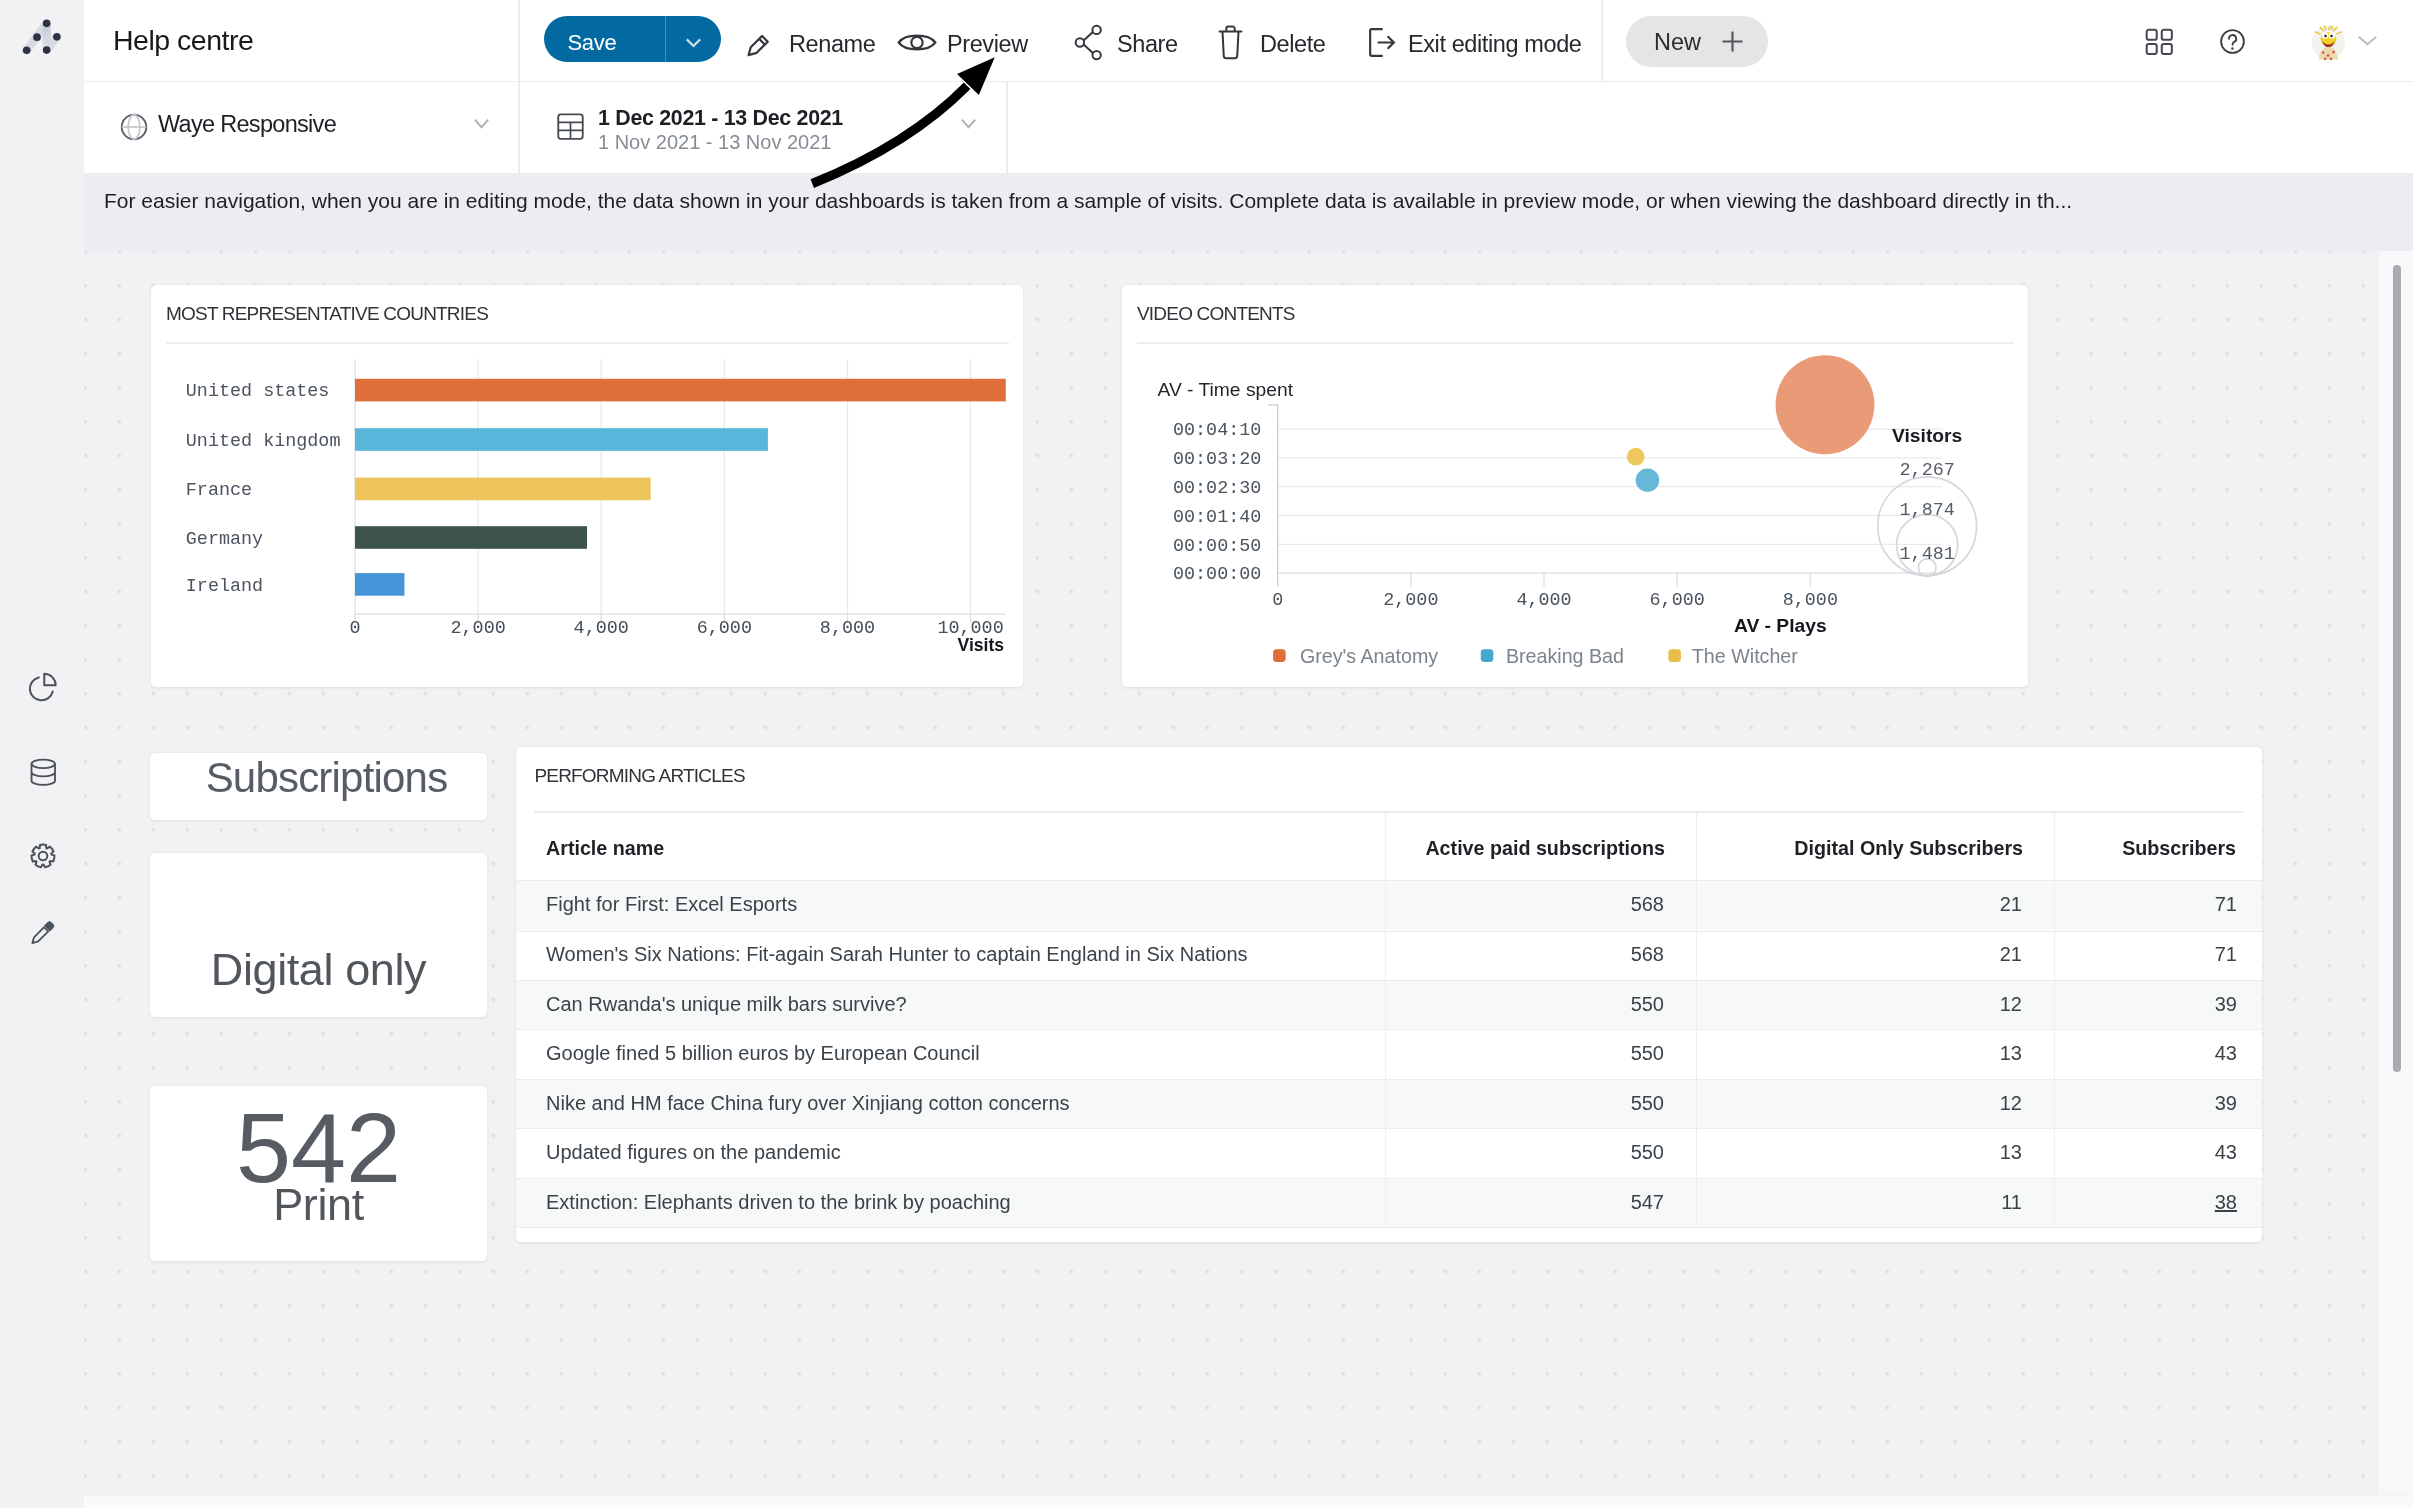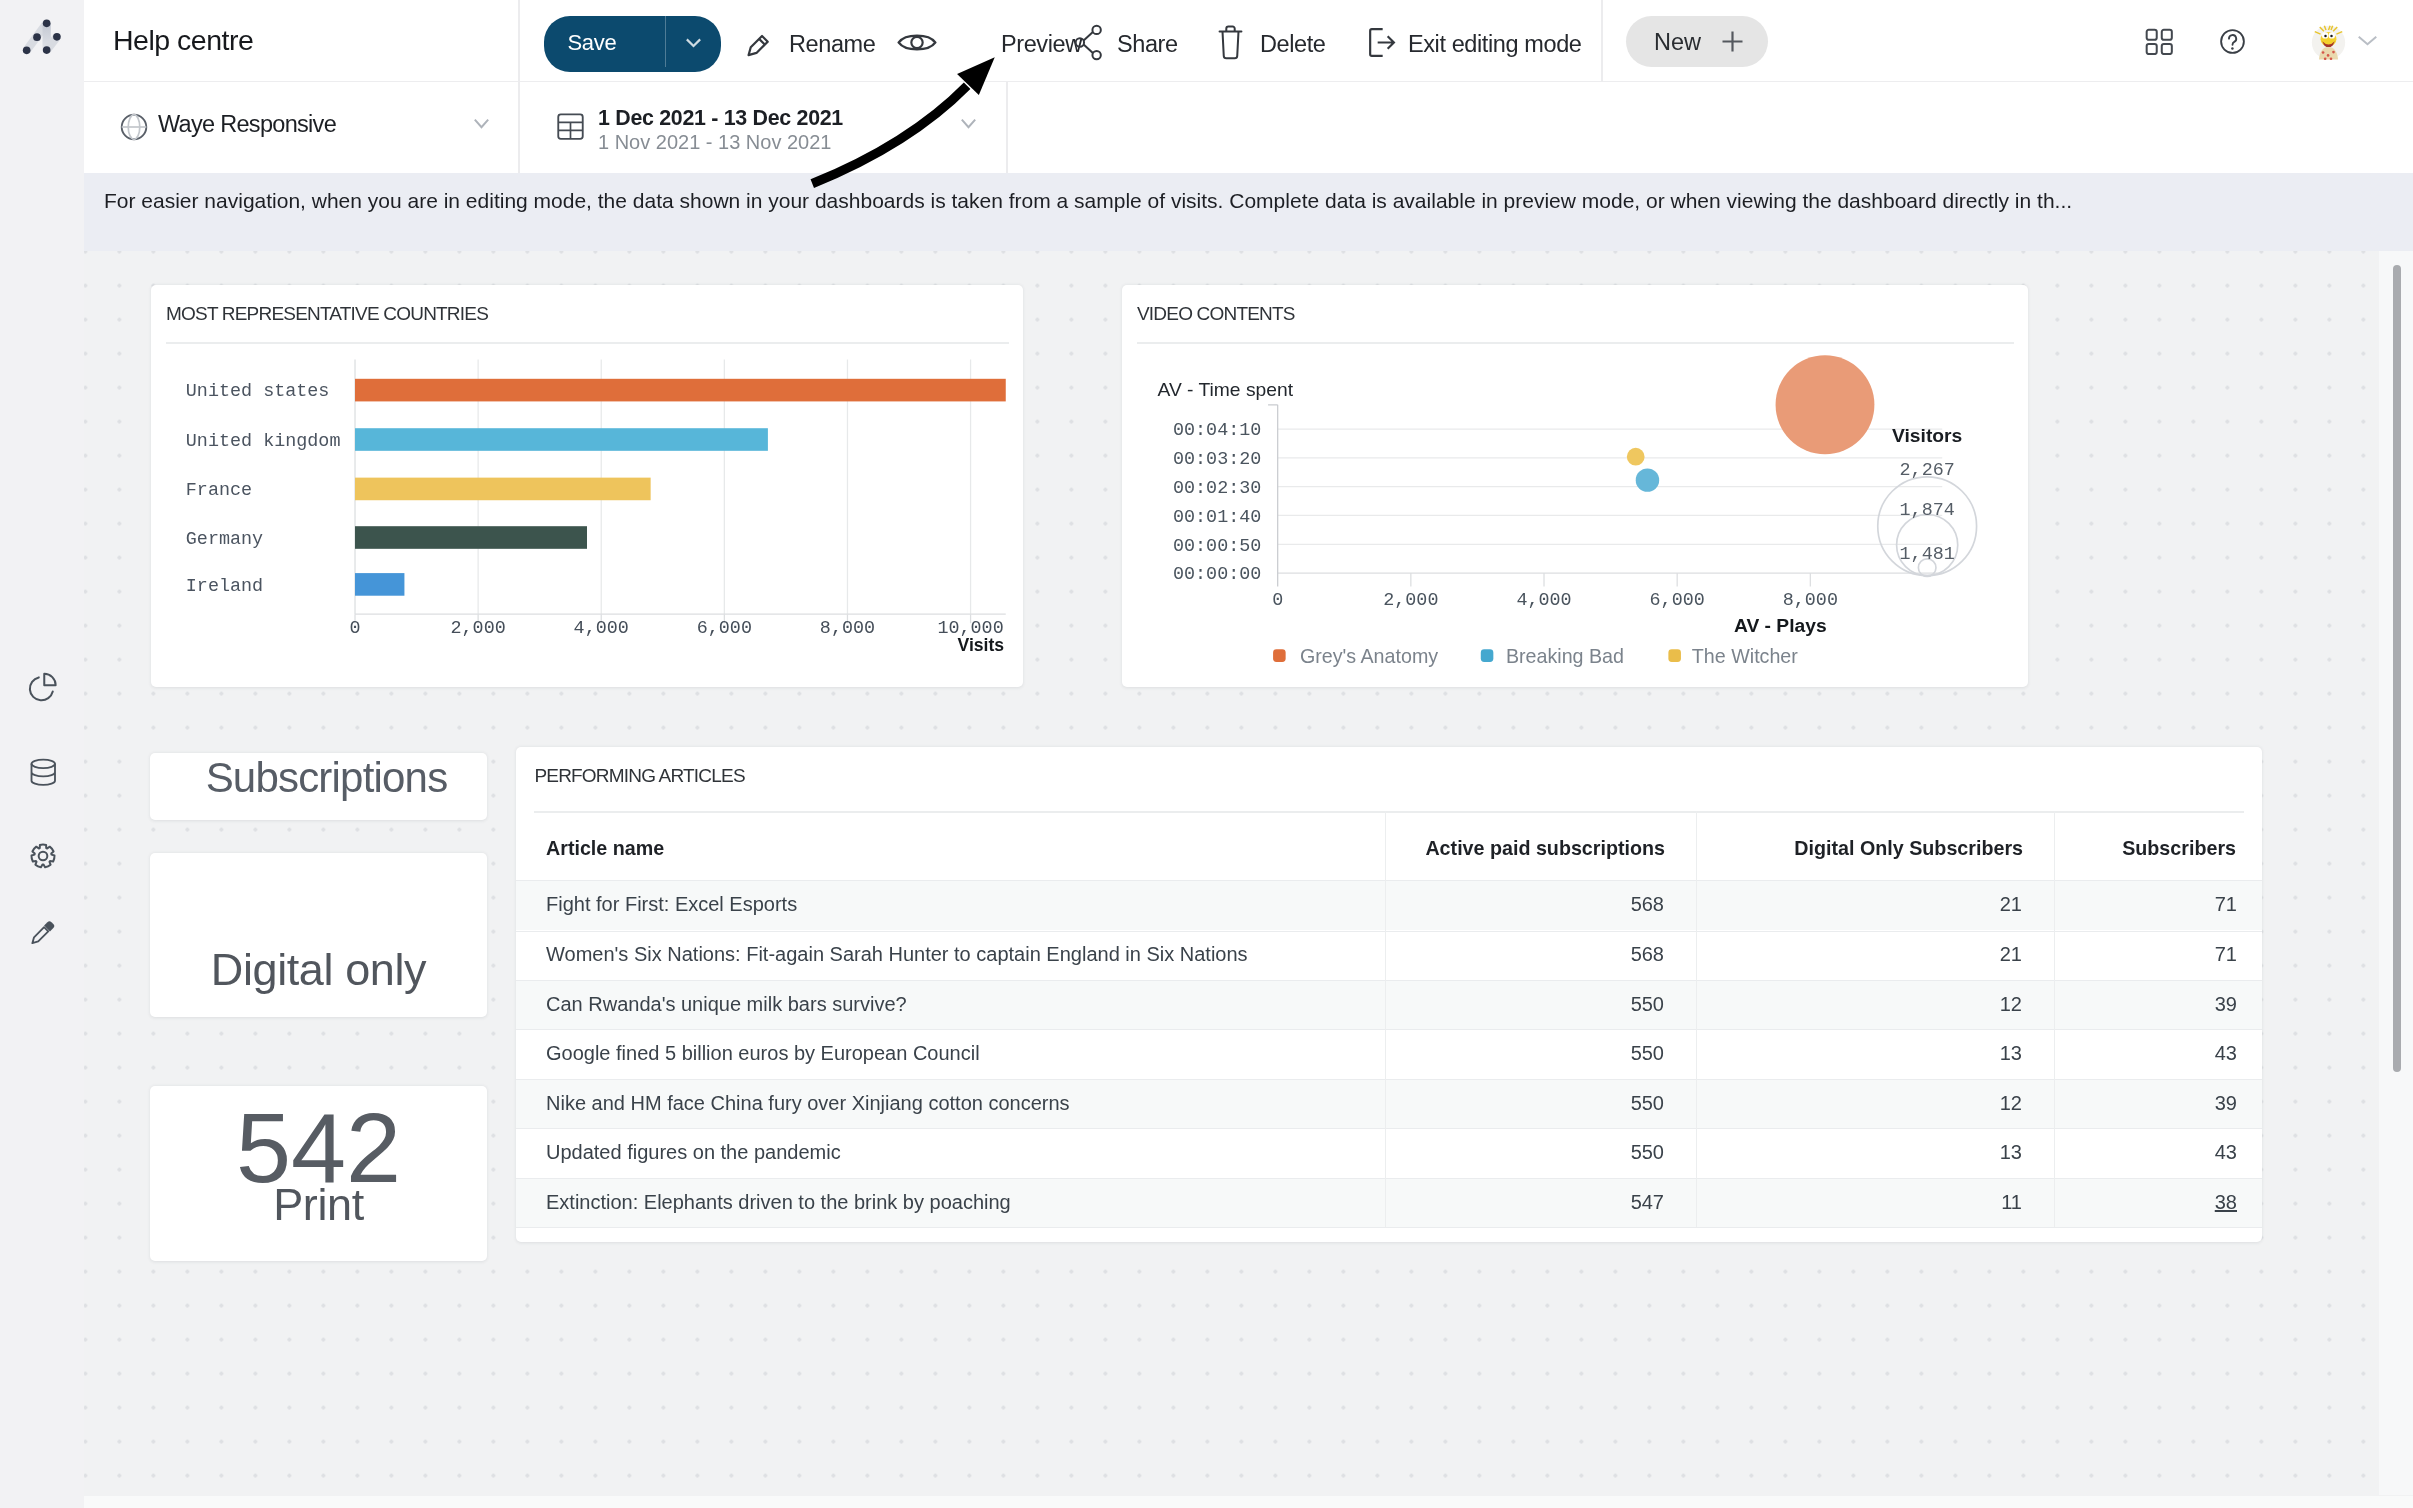--- a/index.html
+++ b/index.html
@@ -18,21 +18,21 @@
   #gutter { left:2379px; top:251px; width:34px; height:1244px; background:#f7f8f9; }
   #hgutter { left:84px; top:1496px; width:2330px; height:12.6px; background:#f9fafa; }
   #thumb { left:2393px; top:265px; width:7.5px; height:807px; background:#a9abaf; border-radius:4.2px; }
   .vline { width:1.7px; background:#ececee; }
   .card { position:absolute; background:#fff; border-radius:5px;
     box-shadow:0 0.8px 3.4px rgba(50,55,70,.10); }
   .ctitle { position:absolute; font-size:19px; letter-spacing:-0.8px; color:#2f3338; }
   .cdiv { position:absolute; height:1.7px; background:#ebedee; }
   #helpcentre { left:113px; top:24px; font-size:28.5px; color:#17191d; letter-spacing:-0.5px;}
   .menuitem { position:absolute; top:31px; font-size:23.5px; color:#26292e; letter-spacing:-0.4px; }
-  #savebtn { left:544px; top:16px; width:177px; height:56px; border-radius:26px; background:#0c4a6e; }
+  #savebtn { left:544px; top:16px; width:177px; height:46px; border-radius:26px; background:#0369a1; }
   #savebtn .txt { position:absolute; left:23.5px; top:14.2px;
      color:#fff; font-size:22px; letter-spacing:-0.3px; }
   #savebtn .sep { position:absolute; left:121px; top:0; width:1.3px; height:51px; background:rgba(255,255,255,.28); }
   #newbtn { left:1626px; top:16px; width:142px; height:51px; border-radius:26px; background:#e5e5e5; }
   #newbtn .txt { position:absolute; left:28px; top:12.6px; font-size:23.5px; color:#2a2d31; }
   
   #sitename { left:158px; top:111px; font-size:23.5px; letter-spacing:-0.7px; color:#1c1f24; }
   #dateb { left:598px; top:106px; font-size:21.4px; font-weight:bold; letter-spacing:-0.3px; color:#1c1f24; }
   #dateg { left:598px; top:131px; font-size:20px; color:#878d94; }
   #bannertext { left:104px; top:189px; font-size:21px; color:#1d1f24; }
@@ -66,21 +66,21 @@
 <div class="abs" id="helpcentre">Help centre</div>
 <div class="abs vline" style="left:518px;top:0;height:173px;"></div>
 <div class="abs" id="savebtn">
     <div class="txt">Save</div>
     <div class="sep"></div>
   <svg class="abs" style="left:137px;top:20px" width="25" height="13.4" viewBox="0 0 30 16">
     <polyline points="7,4 15,12 23,4" fill="none" stroke="rgba(255,255,255,.8)" stroke-width="2.6"></polyline>
   </svg>
 </div>
 <div class="abs menuitem" style="left:789px;">Rename</div>
-<div class="abs menuitem" style="left:1001px;">Preview</div>
+<div class="abs menuitem" style="left:947px;">Preview</div>
 <div class="abs menuitem" style="left:1117px;">Share</div>
 <div class="abs menuitem" style="left:1260px;">Delete</div>
 <div class="abs menuitem" style="left:1408px;">Exit editing mode</div>
 <div class="abs vline" style="left:1601px;top:0;height:82px;"></div>
 <div class="abs" id="newbtn">
     <div class="txt">New</div>
   <svg class="abs" style="left:94px;top:12.6px" width="25" height="25" viewBox="0 0 30 30">
     <path d="M15 3 V27 M3 15 H27" stroke="#54585e" stroke-width="2.6"></path>
   </svg>
 </div>

